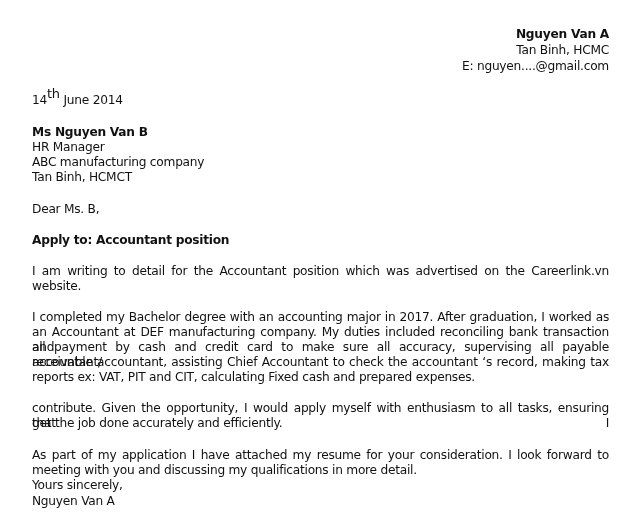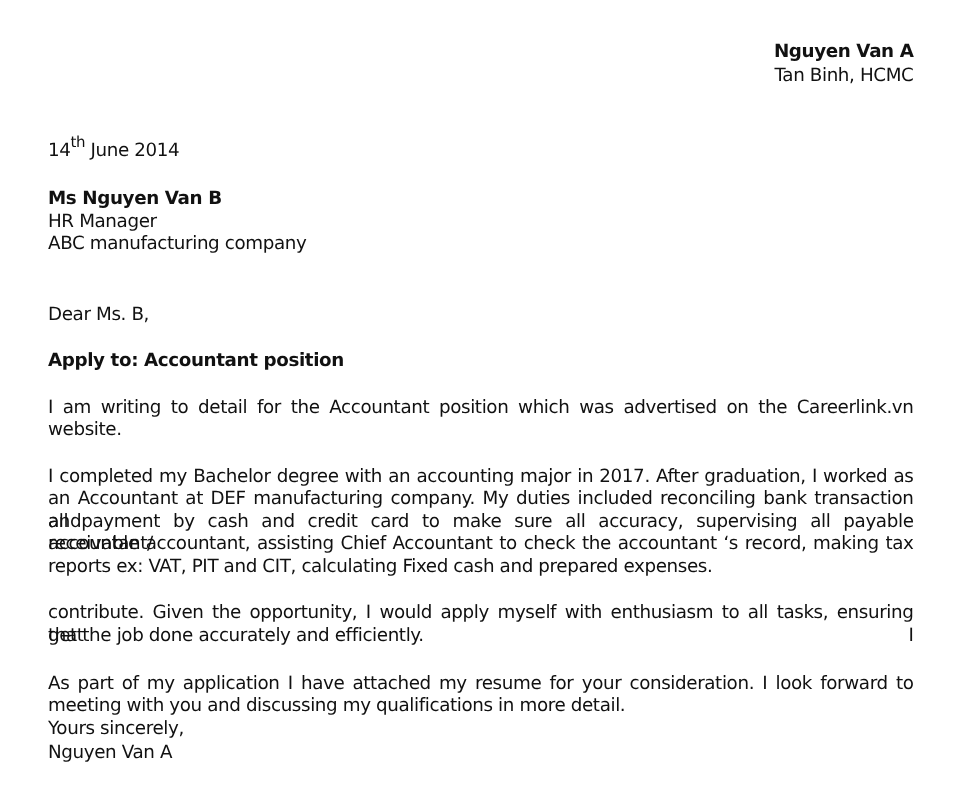--- a/index.html
+++ b/index.html
@@ -32,35 +32,37 @@
     .left { left: 32px; }
     .right { right: 31px; text-align: right; }
     .bold { font-weight: bold; }
     .just {
       left: 32px;
       width: 577px;
       text-align: justify;
       text-align-last: justify;
       white-space: normal;
     }
-    sup { font-size: 10px; line-height: 0; position: relative; top: -1px; }
+    sup { font-size: 13px; line-height: 0; position: relative; top: -1px; }
   </style>
 </head>
 <body>
 
 <div class="page">
 
   <div class="ln right bold" style="top:9px;">Nguyen Van A</div>
   <div class="ln right" style="top:25px;">Tan Binh, HCMC</div>
+  <div class="ln right" style="top:41px;">E: nguyen....@gmail.com</div>
 
   <div class="ln left" style="top:75px;"><span>14</span><sup>th</sup><span> June 2014</span></div>
 
   <div class="ln left bold" style="top:107px;">Ms Nguyen Van B</div>
   <div class="ln left" style="top:122px;">HR Manager</div>
   <div class="ln left" style="top:137px;">ABC manufacturing company</div>
+  <div class="ln left" style="top:152px;">Tan Binh, HCMCT</div>
 
   <div class="ln left" style="top:184px;">Dear Ms. B,</div>
 
   <div class="ln left bold" style="top:215px;">Apply to: Accountant position</div>
 
   <div class="ln just" style="top:246px;">I am writing to detail for the Accountant position which was advertised on the Careerlink.vn</div>
   <div class="ln left" style="top:261px;">website.</div>
 
   <div class="ln just" style="top:292px;">I completed my Bachelor degree with an accounting major in 2017. After graduation, I worked as</div>
   <div class="ln just" style="top:307px;">an Accountant at DEF manufacturing company. My duties included reconciling bank transaction and</div>

